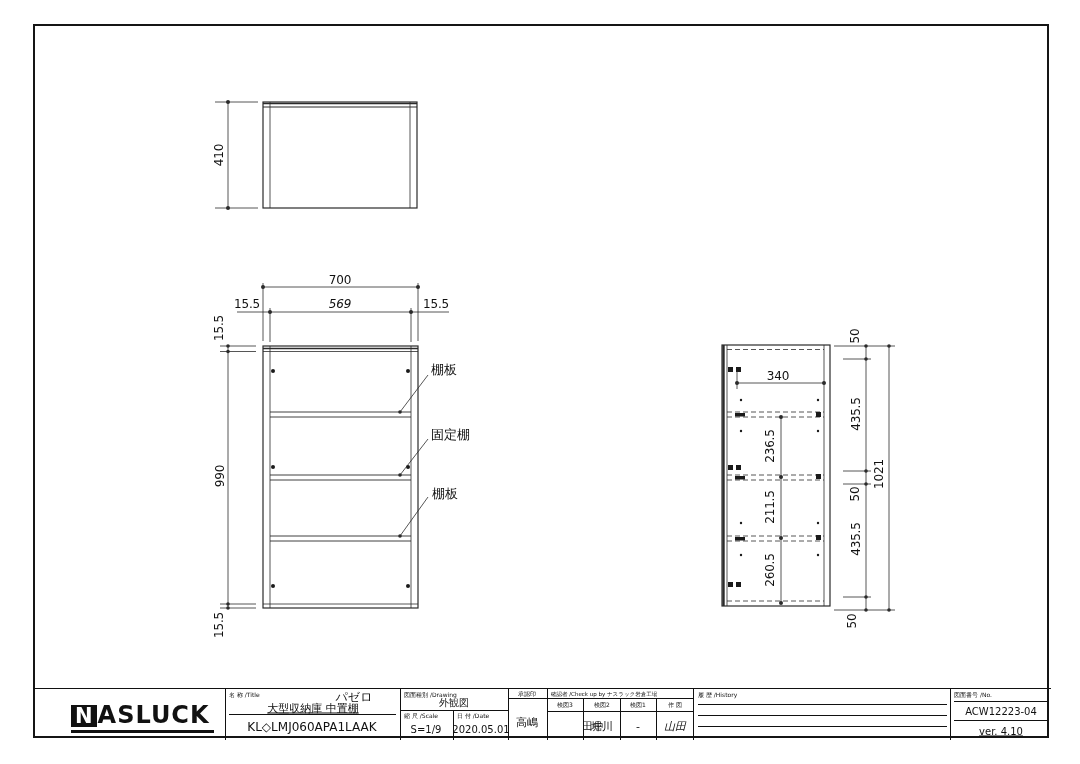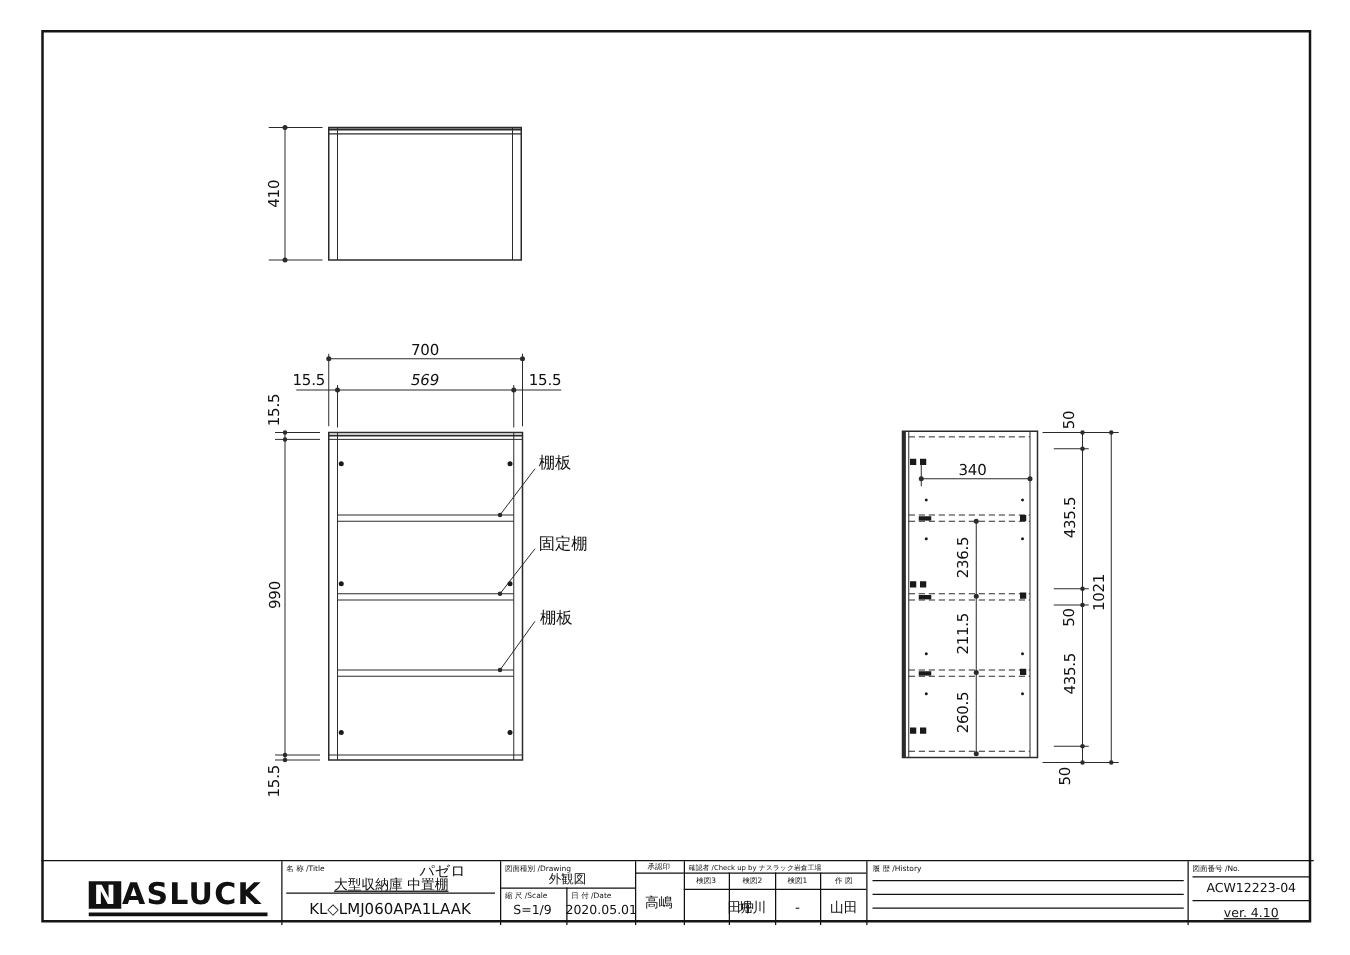--- a/index.html
+++ b/index.html
@@ -240,21 +240,21 @@
     <div class="vsep" style="left:587px;top:9px;bottom:0;"></div>
     <div class="vsep" style="left:623px;top:9px;bottom:0;"></div>
     <div class="hline" style="left:514px;top:22px;width:146px;"></div>
     <div class="cellt" style="left:532px;top:16px;font-size:6px;">検図3</div>
     <div class="cellt" style="left:569px;top:16px;font-size:6px;">検図2</div>
     <div class="cellt" style="left:605px;top:16px;font-size:6px;">検図1</div>
     <div class="cellt" style="left:642px;top:16px;font-size:6px;">作 図</div>
     <div class="cellt" style="left:560px;top:37px;font-size:11px;">田中</div>
     <div class="cellt" style="left:569px;top:37px;font-size:11px;">堀川</div>
     <div class="cellt" style="left:605px;top:37px;font-size:11px;">-</div>
-    <div class="cellt" style="left:642px;top:37px;font-size:11px;">山田</div>
+    <div class="cellt" style="left:642px;top:37px;font-size:11px;font-style:italic;">山田</div>
 
     <div class="lbl" style="left:665px;top:2px;">履 歴 /History</div>
     <div class="hline" style="left:665px;top:15px;width:249px;"></div>
     <div class="hline" style="left:665px;top:26px;width:249px;"></div>
     <div class="hline" style="left:665px;top:37px;width:249px;"></div>
 
     <div class="lbl" style="left:921px;top:2px;">図面番号 /No.</div>
     <div class="hline" style="left:921px;top:12px;width:94px;"></div>
     <div class="cellt" style="left:968px;top:22px;font-size:10px;">ACW12223-04</div>
     <div class="hline" style="left:921px;top:31px;width:94px;"></div>

